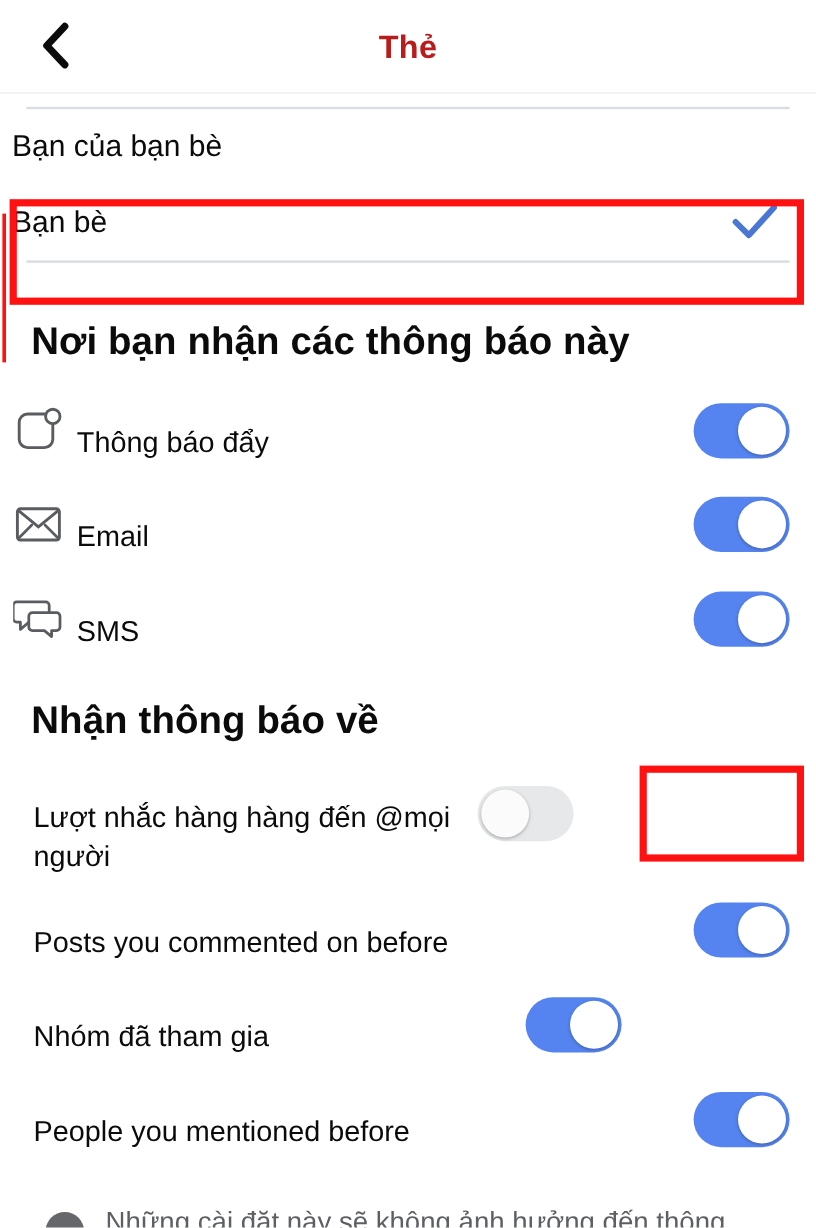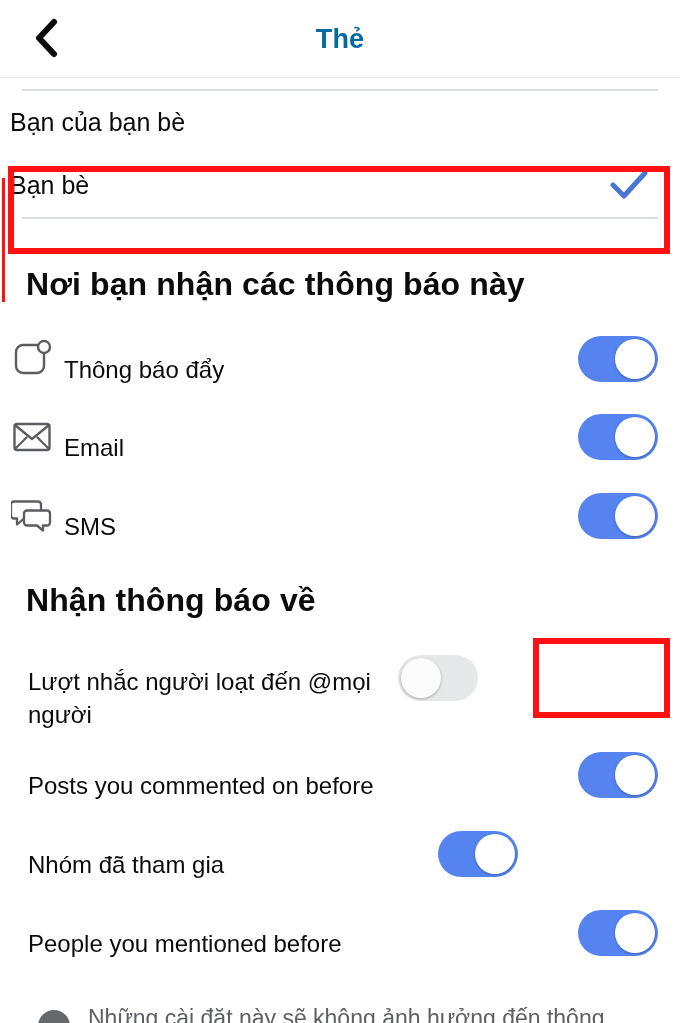--- a/index.html
+++ b/index.html
@@ -33,21 +33,21 @@
     display: flex; align-items: center; justify-content: center;
   }
   .back-btn svg { display: block; }
   .header-title {
     position: absolute;
     left: 0; top: 0;
     width: 680px; height: 78px;
     display: flex; align-items: center; justify-content: center;
     font-size: 27px;
     font-weight: bold;
-    color: #0369a1;
+    color: #b91c1c;
     letter-spacing: .2px;
   }
 
   
   .options { position: absolute; top: 78px; left: 0; width: 680px; }
   .opt-divider {
     height: 2px;
     background: #d9dce0;
     margin-left: 22px;
     margin-right: 22px;
@@ -234,21 +234,21 @@
     <span class="toggle">
       <span class="knob"></span>
     </span>
   </div>
 
   <div style="position:absolute; top:582px; left:26px;">
     <div class="section-title">Nhận thông báo về</div>
   </div>
 
   <div class="row" style="position:absolute; top:645px; left:0; width:680px; height:66px; align-items:flex-start;">
-    <span class="row-label" style="margin-left:28px; max-width:370px;">Lượt nhắc người loạt đến @mọi người</span>
+    <span class="row-label" style="margin-left:28px; max-width:370px;">Lượt nhắc hàng hàng đến @mọi người</span>
     <span class="toggle off" style="margin-top:10px;">
       <span class="knob"></span>
     </span>
   </div>
 
   <div class="row" style="position:absolute; top:750px; left:0; width:680px; height:50px;">
     <span class="row-label" style="margin-left:28px;">Posts you commented on before</span>
     <span class="toggle">
       <span class="knob"></span>
     </span>

